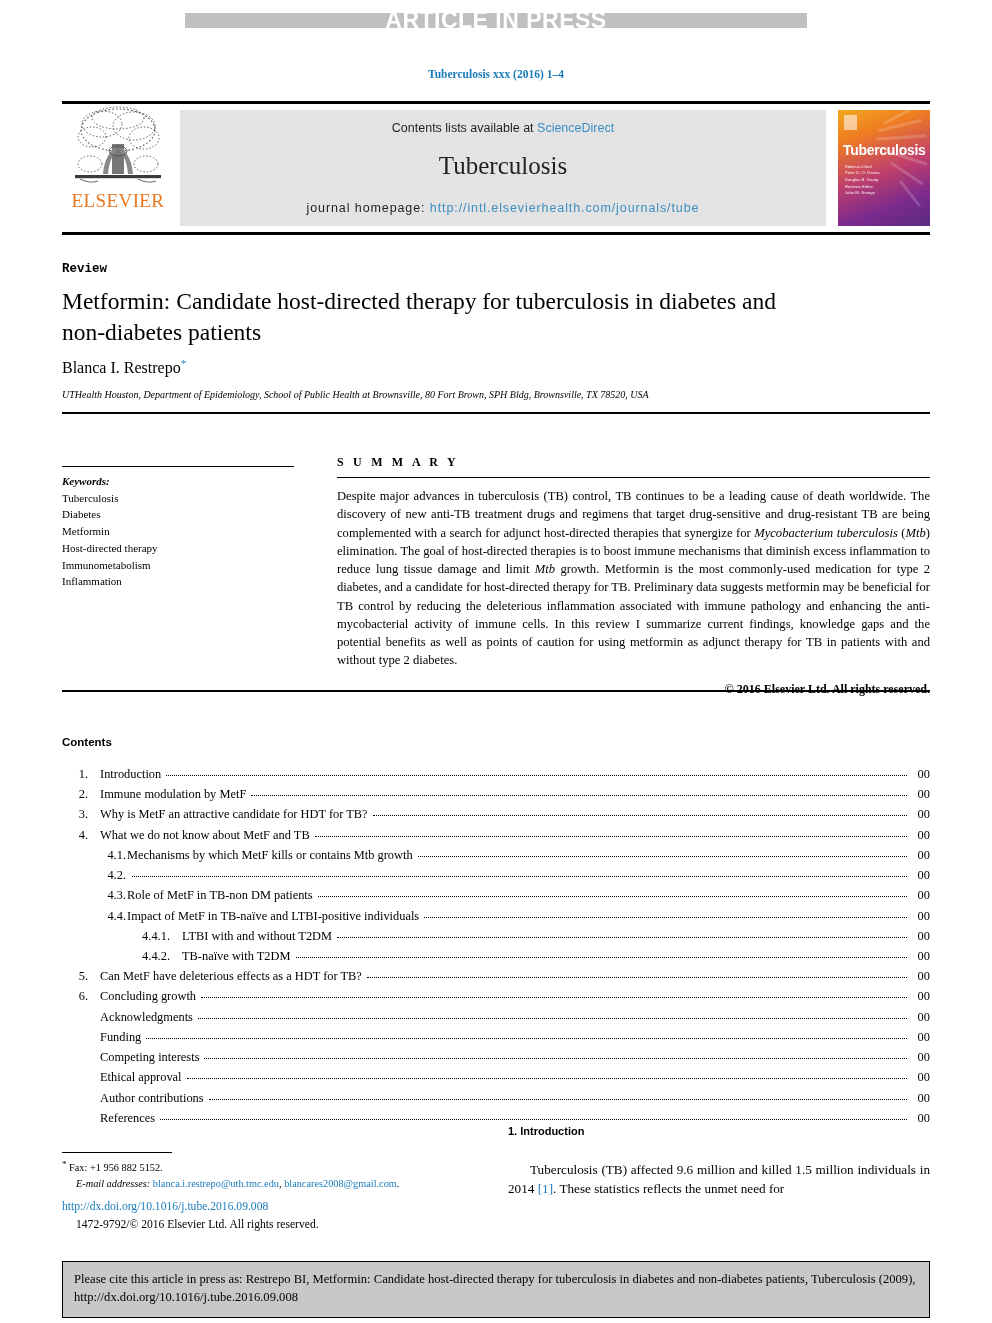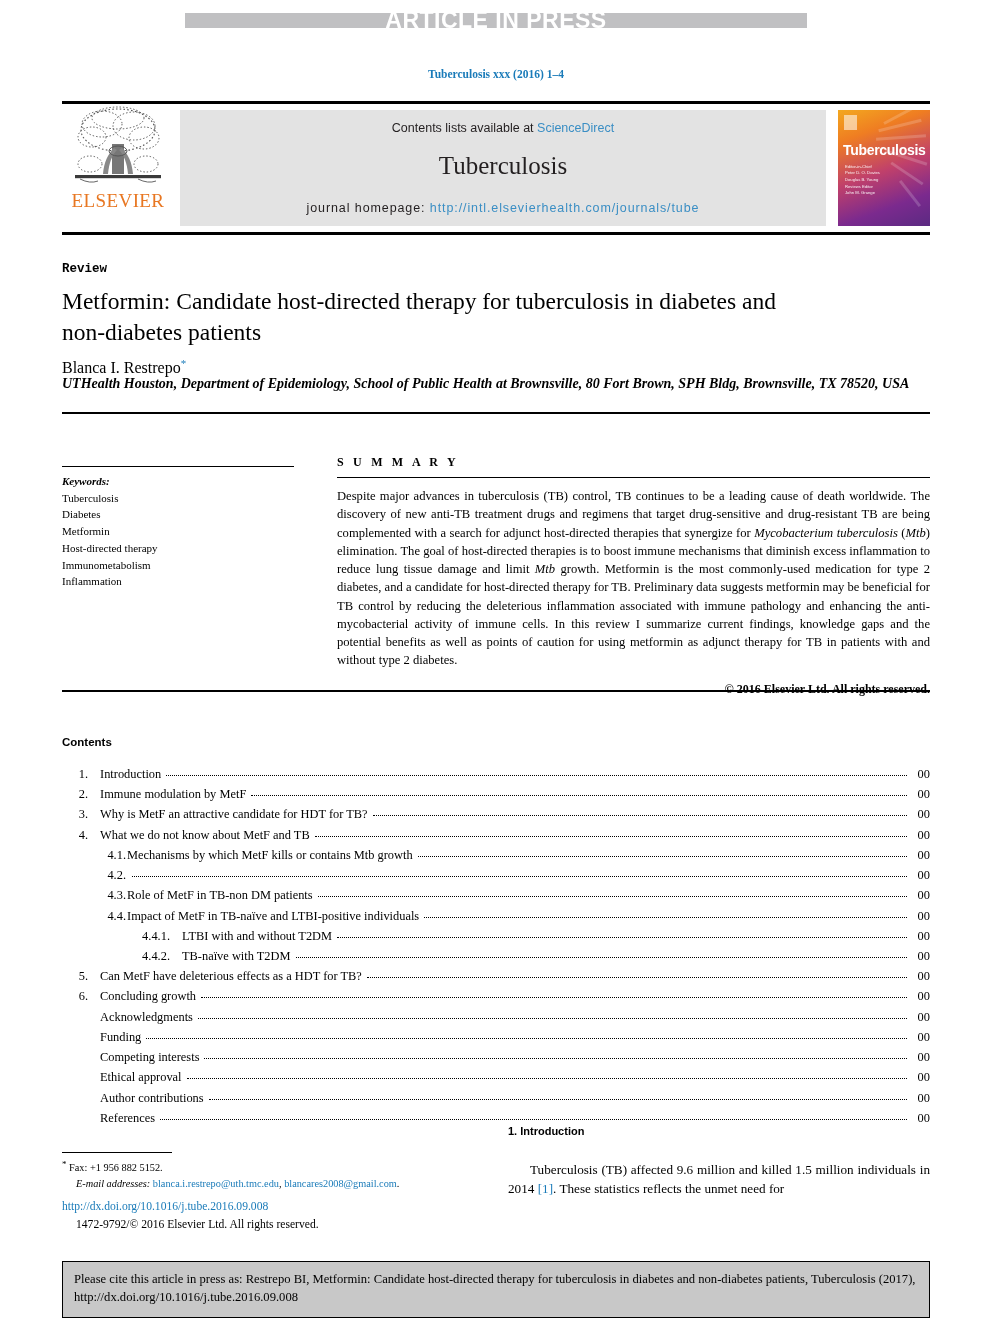--- a/index.html
+++ b/index.html
@@ -193,27 +193,26 @@
     color: #000;
   }
   .art-author sup {
     font-size: 11px;
     color: #1a7bb9;
     vertical-align: super;
   }
   .art-affil {
     position: absolute;
     left: 62px;
-    top: 376px;
+    top: 389px;
     width: 860px;
     font-family: "Liberation Serif", serif;
     font-style: italic;
-    font-size: 14px;
+    font-size: 10px;
     color: #000;
-    font-weight: bold;
   }
 
   .rule-thick-1 {
     position: absolute;
     left: 62px;
     top: 412px;
     width: 868px;
     border-top: 2px solid #000;
   }
   .rule-thick-2 {
@@ -609,16 +608,16 @@
     </div>
   </div>
 
   <div class="doi-line">http://dx.doi.org/10.1016/j.tube.2016.09.008</div>
   <div class="issn-line">1472-9792/© 2016 Elsevier Ltd. All rights reserved.</div>
 
   <div class="intro-head">1.  Introduction</div>
   <div class="intro-body"><span>Tuberculosis (TB) affected 9.6 million and killed 1.5 million individuals in 2014 </span><span class="cite">[1]</span><span>. These statistics reflects the unmet need for</span></div>
 
   <div class="cite-box">
-    <span>Please cite this article in press as: Restrepo BI, Metformin: Candidate host-directed therapy for tuberculosis in diabetes and non-diabetes patients, Tuberculosis (2017), http://dx.doi.org/10.1016/j.tube.2016.09.008</span>
+    <span>Please cite this article in press as: Restrepo BI, Metformin: Candidate host-directed therapy for tuberculosis in diabetes and non-diabetes patients, Tuberculosis (2009), http://dx.doi.org/10.1016/j.tube.2016.09.008</span>
   </div>
 
 </div>
 
 </body></html>

